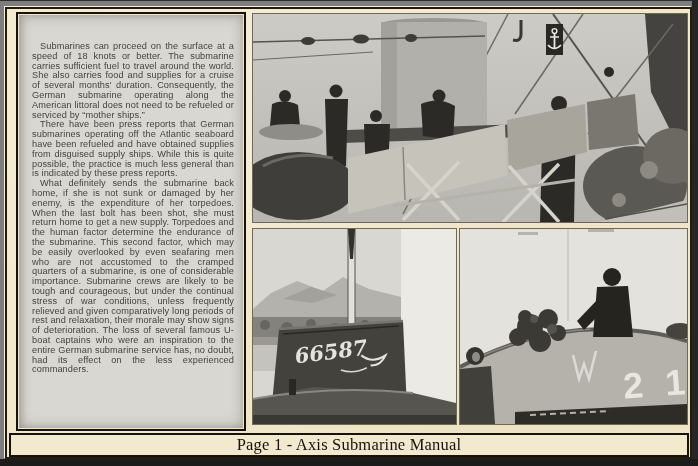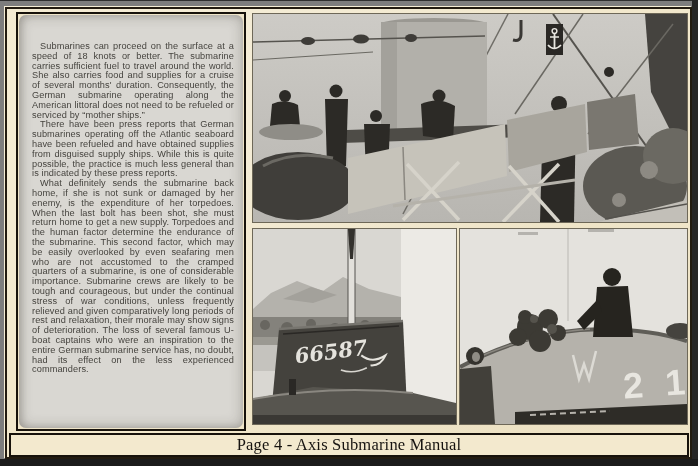--- a/index.html
+++ b/index.html
@@ -31,21 +31,21 @@
   .text-panel {
     position: absolute;
     left: 9px; top: 3px; width: 230px; height: 419px;
     border: 2px solid #17120b;
     background: #efe5c9;
     padding: 1px;
   }
   .page {
     width: 100%; height: 100%;
     background: #d9d7d2;
-    border-radius: 7px;
+    border-radius: 1px;
     box-shadow: inset 0 0 14px rgba(40,35,25,.28), inset 3px 0 6px rgba(40,35,25,.15);
     padding: 27px 9px 0 13px;
   }
   .page p {
     margin: 0;
     text-indent: 8px;
     font-size: 9.2px;
     line-height: 9.8px;
     text-align: justify;
     color: #45433e;
@@ -245,17 +245,17 @@
         <path d="M113,126 l6,24 l5,-15 l5,15 l7,-28" fill="none" stroke="#dcdad4" stroke-width="2.5"></path>
 
         <text x="163" y="168" transform="rotate(-4 185 155)" font-family="Liberation Sans, sans-serif" font-weight="bold" font-size="36" fill="#e8e6e0" letter-spacing="6">2 1</text>
 
         <path d="M55,183 L227,175 L227,195 L55,195 Z" fill="#2e2c27"></path>
         <line x1="70" y1="186" x2="150" y2="182" stroke="#b5b2ab" stroke-width="2" stroke-dasharray="6 4"></line>
       </svg>
     </div>
 
     <div class="caption-bar">
-      <span>Page 4 - Axis Submarine Manual</span>
+      <span>Page 1 - Axis Submarine Manual</span>
     </div>
 
   </div>
 </div>
 
 </body></html>

